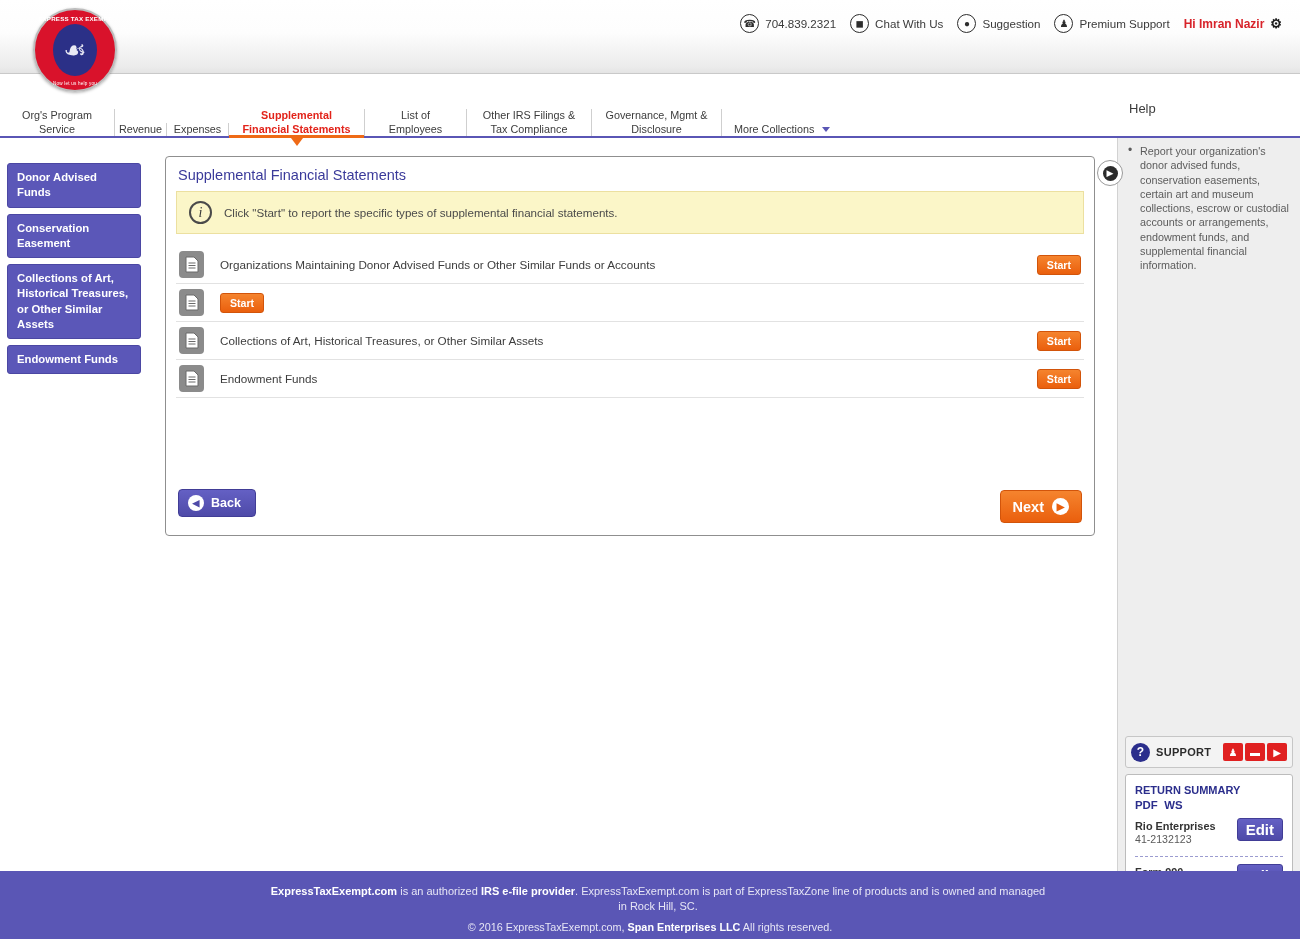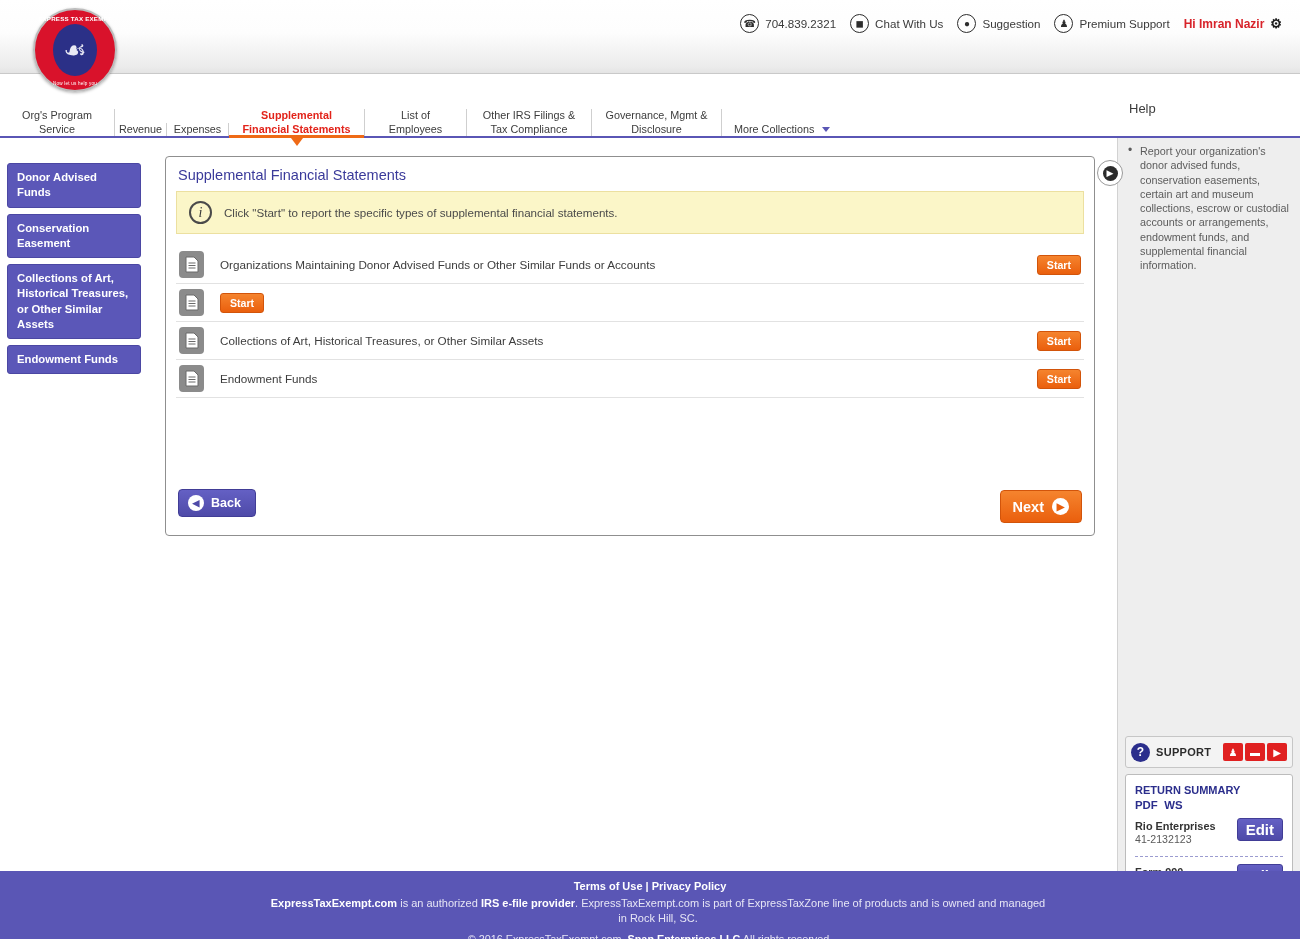--- a/index.html
+++ b/index.html
@@ -438,25 +438,20 @@
     <div class="sumblock">
       <div class="bname">Form 990</div>
       <div class="bline">Tax Year: 2016</div>
       <div class="bline">Return #: 4D00313162003-116</div>
       <div class="bline">Tax Exempt Status: 501(c)(3)</div>
       <span class="editbtn">Edit</span>
     </div>
   </div>
 
   <div class="footer">
-    <div class="f1">
-      <span>Terms of Use</span>
-      <span>|</span>
-      <span>Privacy Policy</span>
-    </div>
     <div class="f2">
       <b>ExpressTaxExempt.com</b><span> is an authorized </span><b>IRS e-file provider</b><span>. ExpressTaxExempt.com is part of ExpressTaxZone line of products and is owned and managed in Rock Hill, SC.</span>
     </div>
     <div class="f3">
       <span>© 2016 ExpressTaxExempt.com, </span><b>Span Enterprises LLC</b><span> All rights reserved.</span>
     </div>
   </div>
 
 </div>
 

